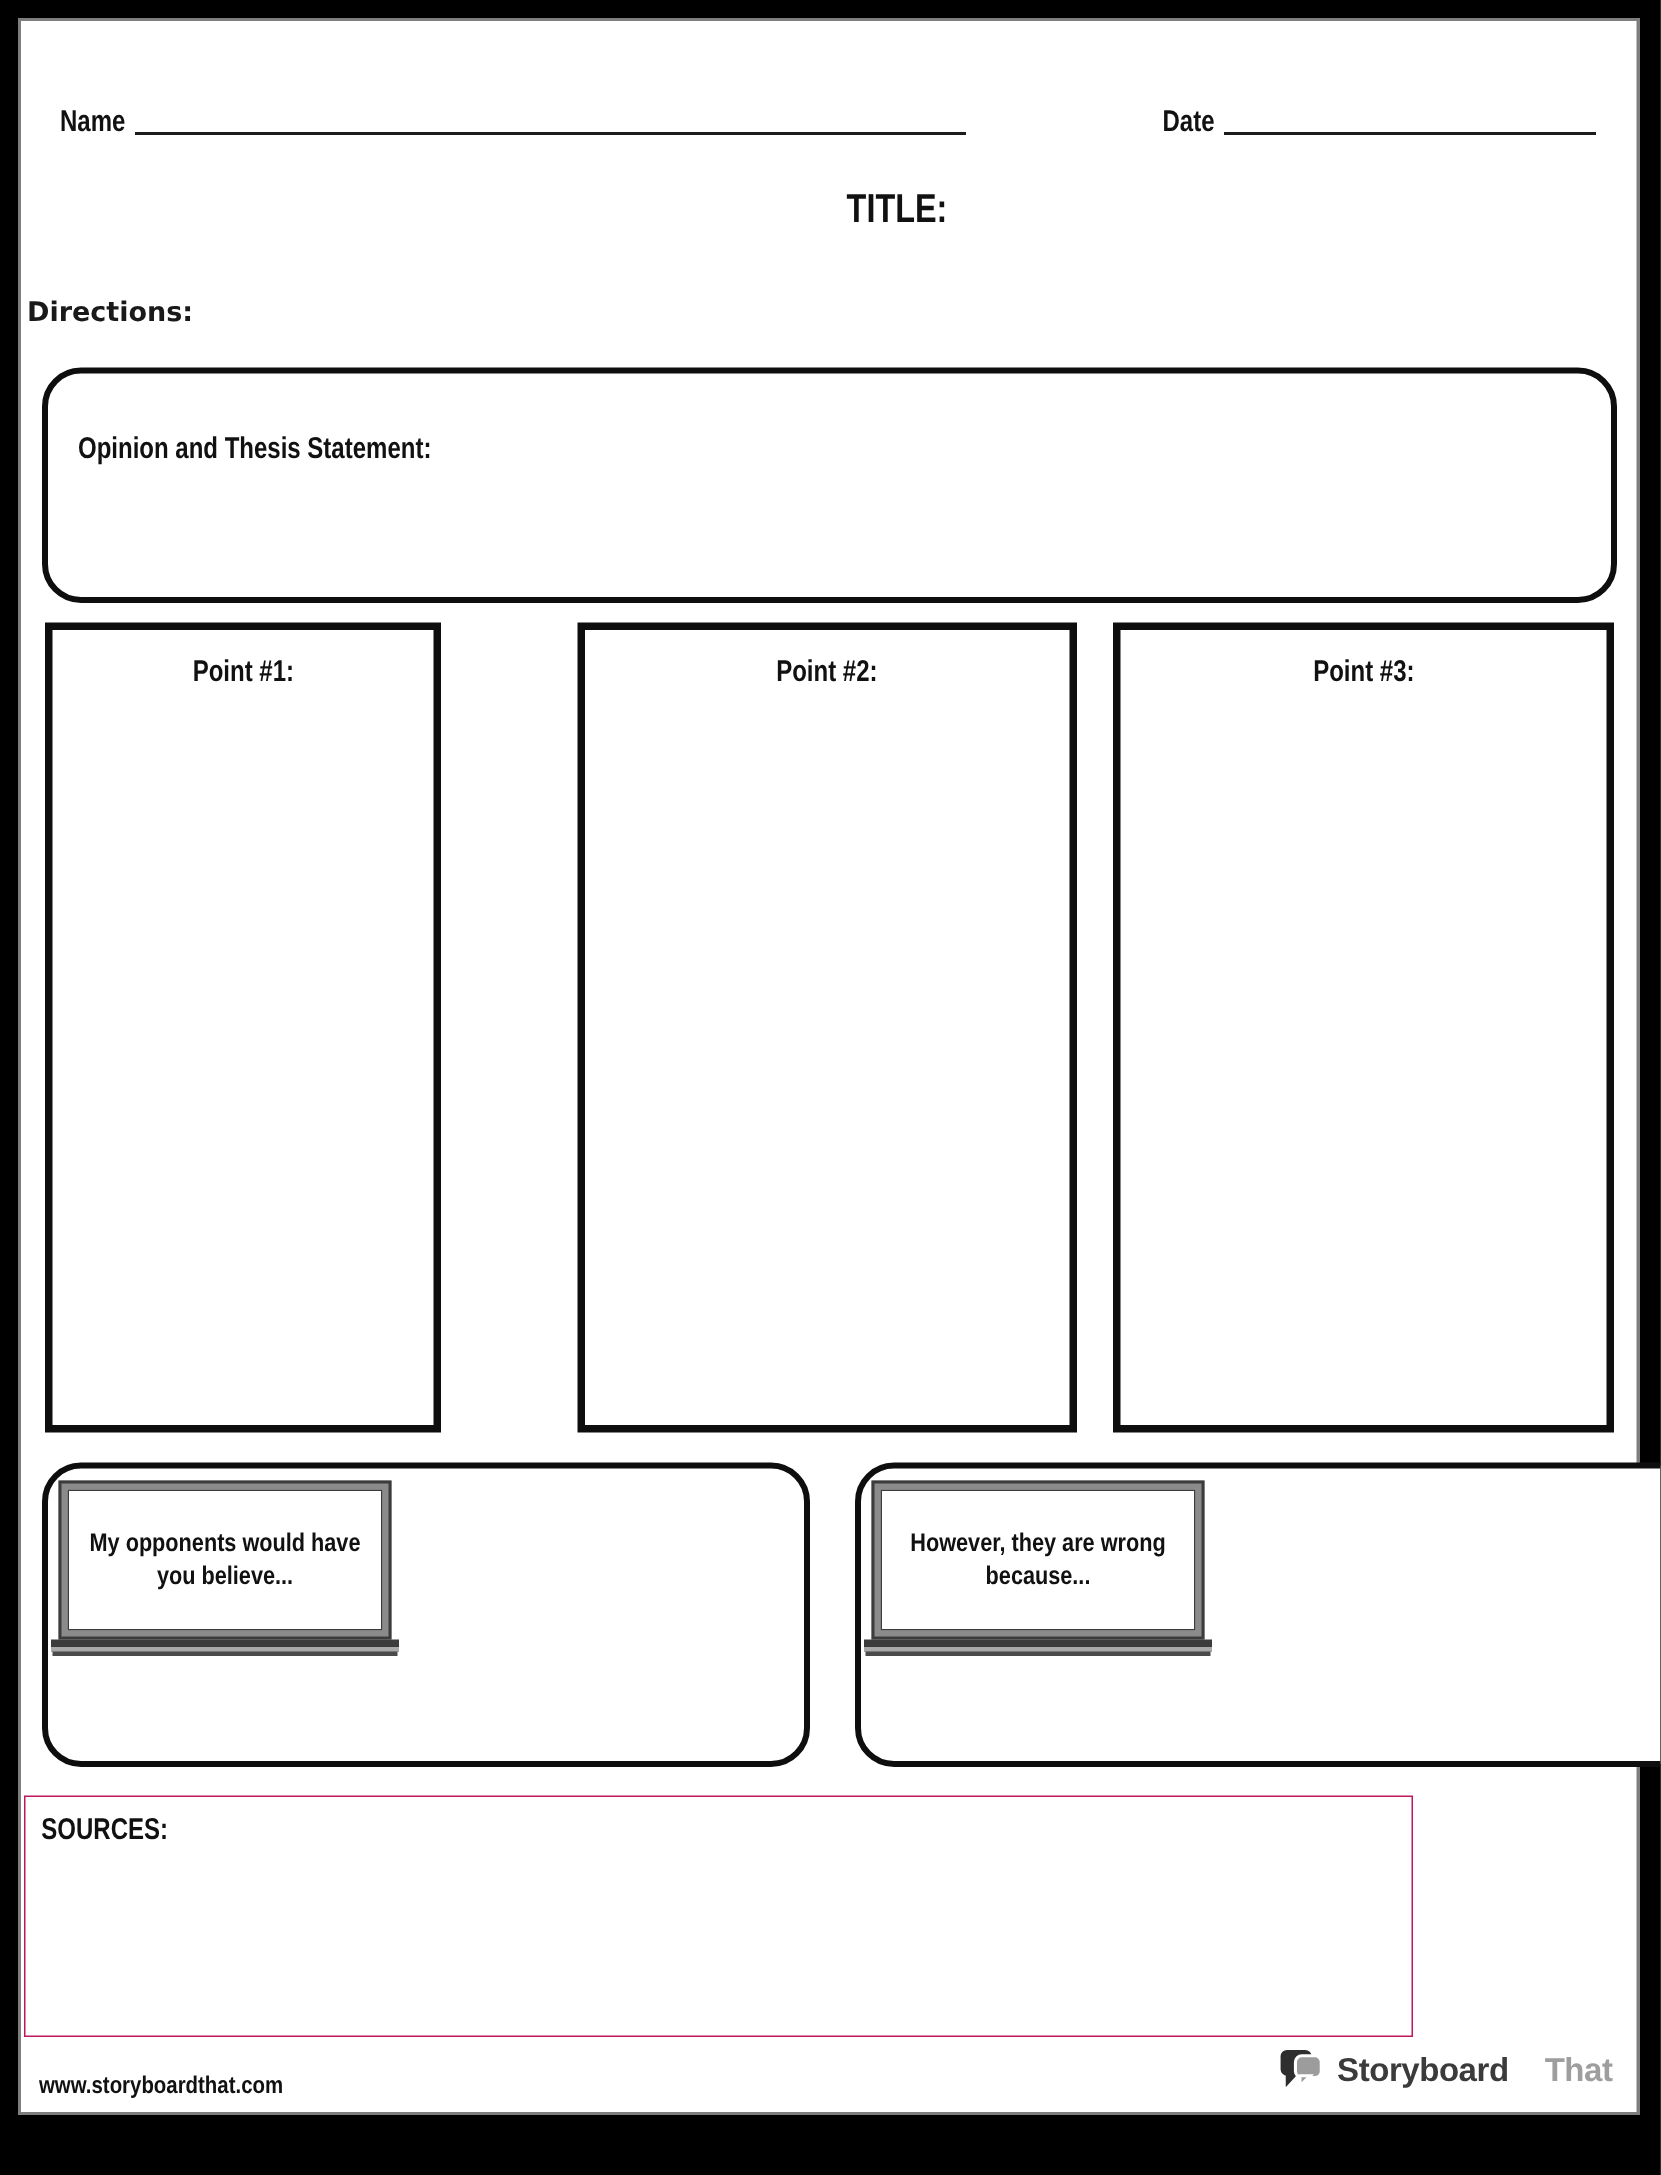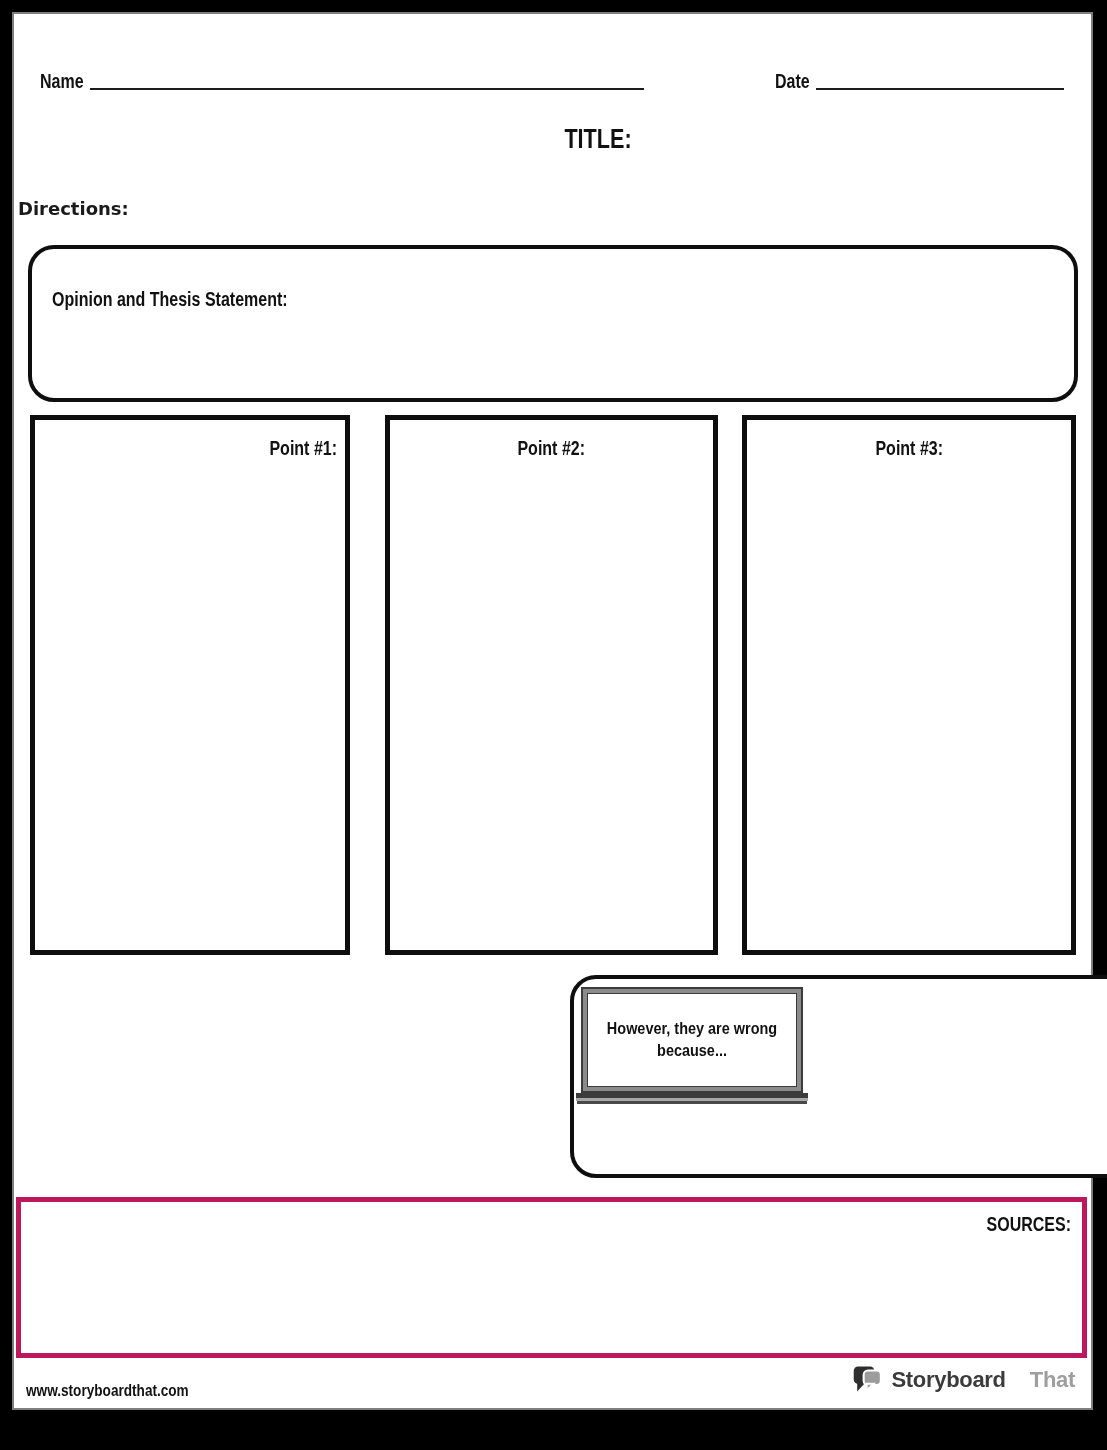--- a/index.html
+++ b/index.html
@@ -17,36 +17,36 @@
   .date-line{position:absolute;left:802px;top:58px;width:248px;height:16px;border-bottom:2.5px solid #1c1c1c;}
   .title{position:absolute;left:0;top:110px;width:100%;text-align:center;font-size:27px;padding-left:45px;}
   .directions{position:absolute;left:4px;top:184px;font-size:18px;font-weight:600;font-family:"DejaVu Sans",sans-serif;color:#1a1a1a;}
 
   
   .opinion-box{position:absolute;left:14px;top:231px;width:1050px;height:157px;border:4px solid #0e0e0e;border-radius:26px;box-sizing:border-box;background:#fff;}
   .opinion-box .box-label{position:absolute;left:20px;top:12px;font-size:20px;margin-top:27px;}
 
   
   .point-box{position:absolute;top:401px;height:540px;border:5px solid #0e0e0e;box-sizing:border-box;background:#fff;text-align:center;}
-  .pb1{left:16px;width:320px;text-align:right;}
+  .pb1{left:16px;width:264px;}
   .pb2{left:371px;width:333px;}
   .pb3{left:728px;width:334px;}
   .point-box .box-label{display:block;margin-top:17px;font-size:20px;}
 
   
   .counter-box{position:absolute;top:961px;height:203px;border:4px solid #0e0e0e;border-radius:26px;box-sizing:border-box;background:#fff;}
   .cb1{left:14px;width:512px;}
   .cb2{left:556px;width:572px;}
   .chalkboard{position:absolute;left:7px;top:8px;width:222px;height:106px;box-sizing:border-box;border:2px solid #3c3c3c;background:#8b8b8b;padding:4px;}
   .chalk-face{width:100%;height:100%;box-sizing:border-box;background:#fff;border:1px solid #3c3c3c;display:flex;align-items:center;justify-content:center;overflow:visible;}
   .board-text{flex:none;width:240px;transform:scaleX(0.85);text-align:center;white-space:pre-line;font-size:17px;line-height:22px;font-weight:bold;color:#111;}
   .chalk-tray{position:absolute;left:-7px;right:-7px;top:104px;height:5px;background:#3c3c3c;border-bottom:3px solid #a9a9a9;box-shadow:0 4px 0 -1px #4a4a4a;}
 
   
-  .sources-box{position:absolute;left:2px;top:1183px;width:1071px;height:161px;border:5px solid #be185d;box-sizing:border-box;background:#fff;text-align:right;}
+  .sources-box{position:absolute;left:2px;top:1183px;width:926px;height:161px;border:1px solid #be185d;box-sizing:border-box;background:#fff;text-align:left;}
   .sources-box .box-label{display:block;margin-top:11px;font-size:20px;}
 
   
   .site-url{position:absolute;left:12px;top:1368px;font-size:16px;}
   .site-url .cond{transform:scaleX(0.85);}
   .logo{position:absolute;right:16px;top:1350px;display:flex;align-items:center;gap:8px;}
   .logo-text{font-size:22px;font-weight:bold;letter-spacing:-0.3px;white-space:nowrap;}
   .logo-dark{color:#3b3b3b;}
   .logo-gray{color:#9e9e9e;padding-left:24px;}
 </style>
@@ -71,20 +71,29 @@
     <div class="point-box pb1">
       <span class="lbl box-label"><span class="cond-c">Point #1:</span></span>
     </div>
     <div class="point-box pb2">
       <span class="lbl box-label"><span class="cond-c">Point #2:</span></span>
     </div>
     <div class="point-box pb3">
       <span class="lbl box-label"><span class="cond-c">Point #3:</span></span>
     </div>
 
+    <div class="counter-box cb1">
+      <div class="chalkboard">
+        <div class="chalk-face">
+          <span class="board-text">My opponents would have
+you believe...</span>
+        </div>
+        <div class="chalk-tray"></div>
+      </div>
+    </div>
     <div class="counter-box cb2">
       <div class="chalkboard">
         <div class="chalk-face">
           <span class="board-text">However, they are wrong
 because...</span>
         </div>
         <div class="chalk-tray"></div>
       </div>
     </div>
 

